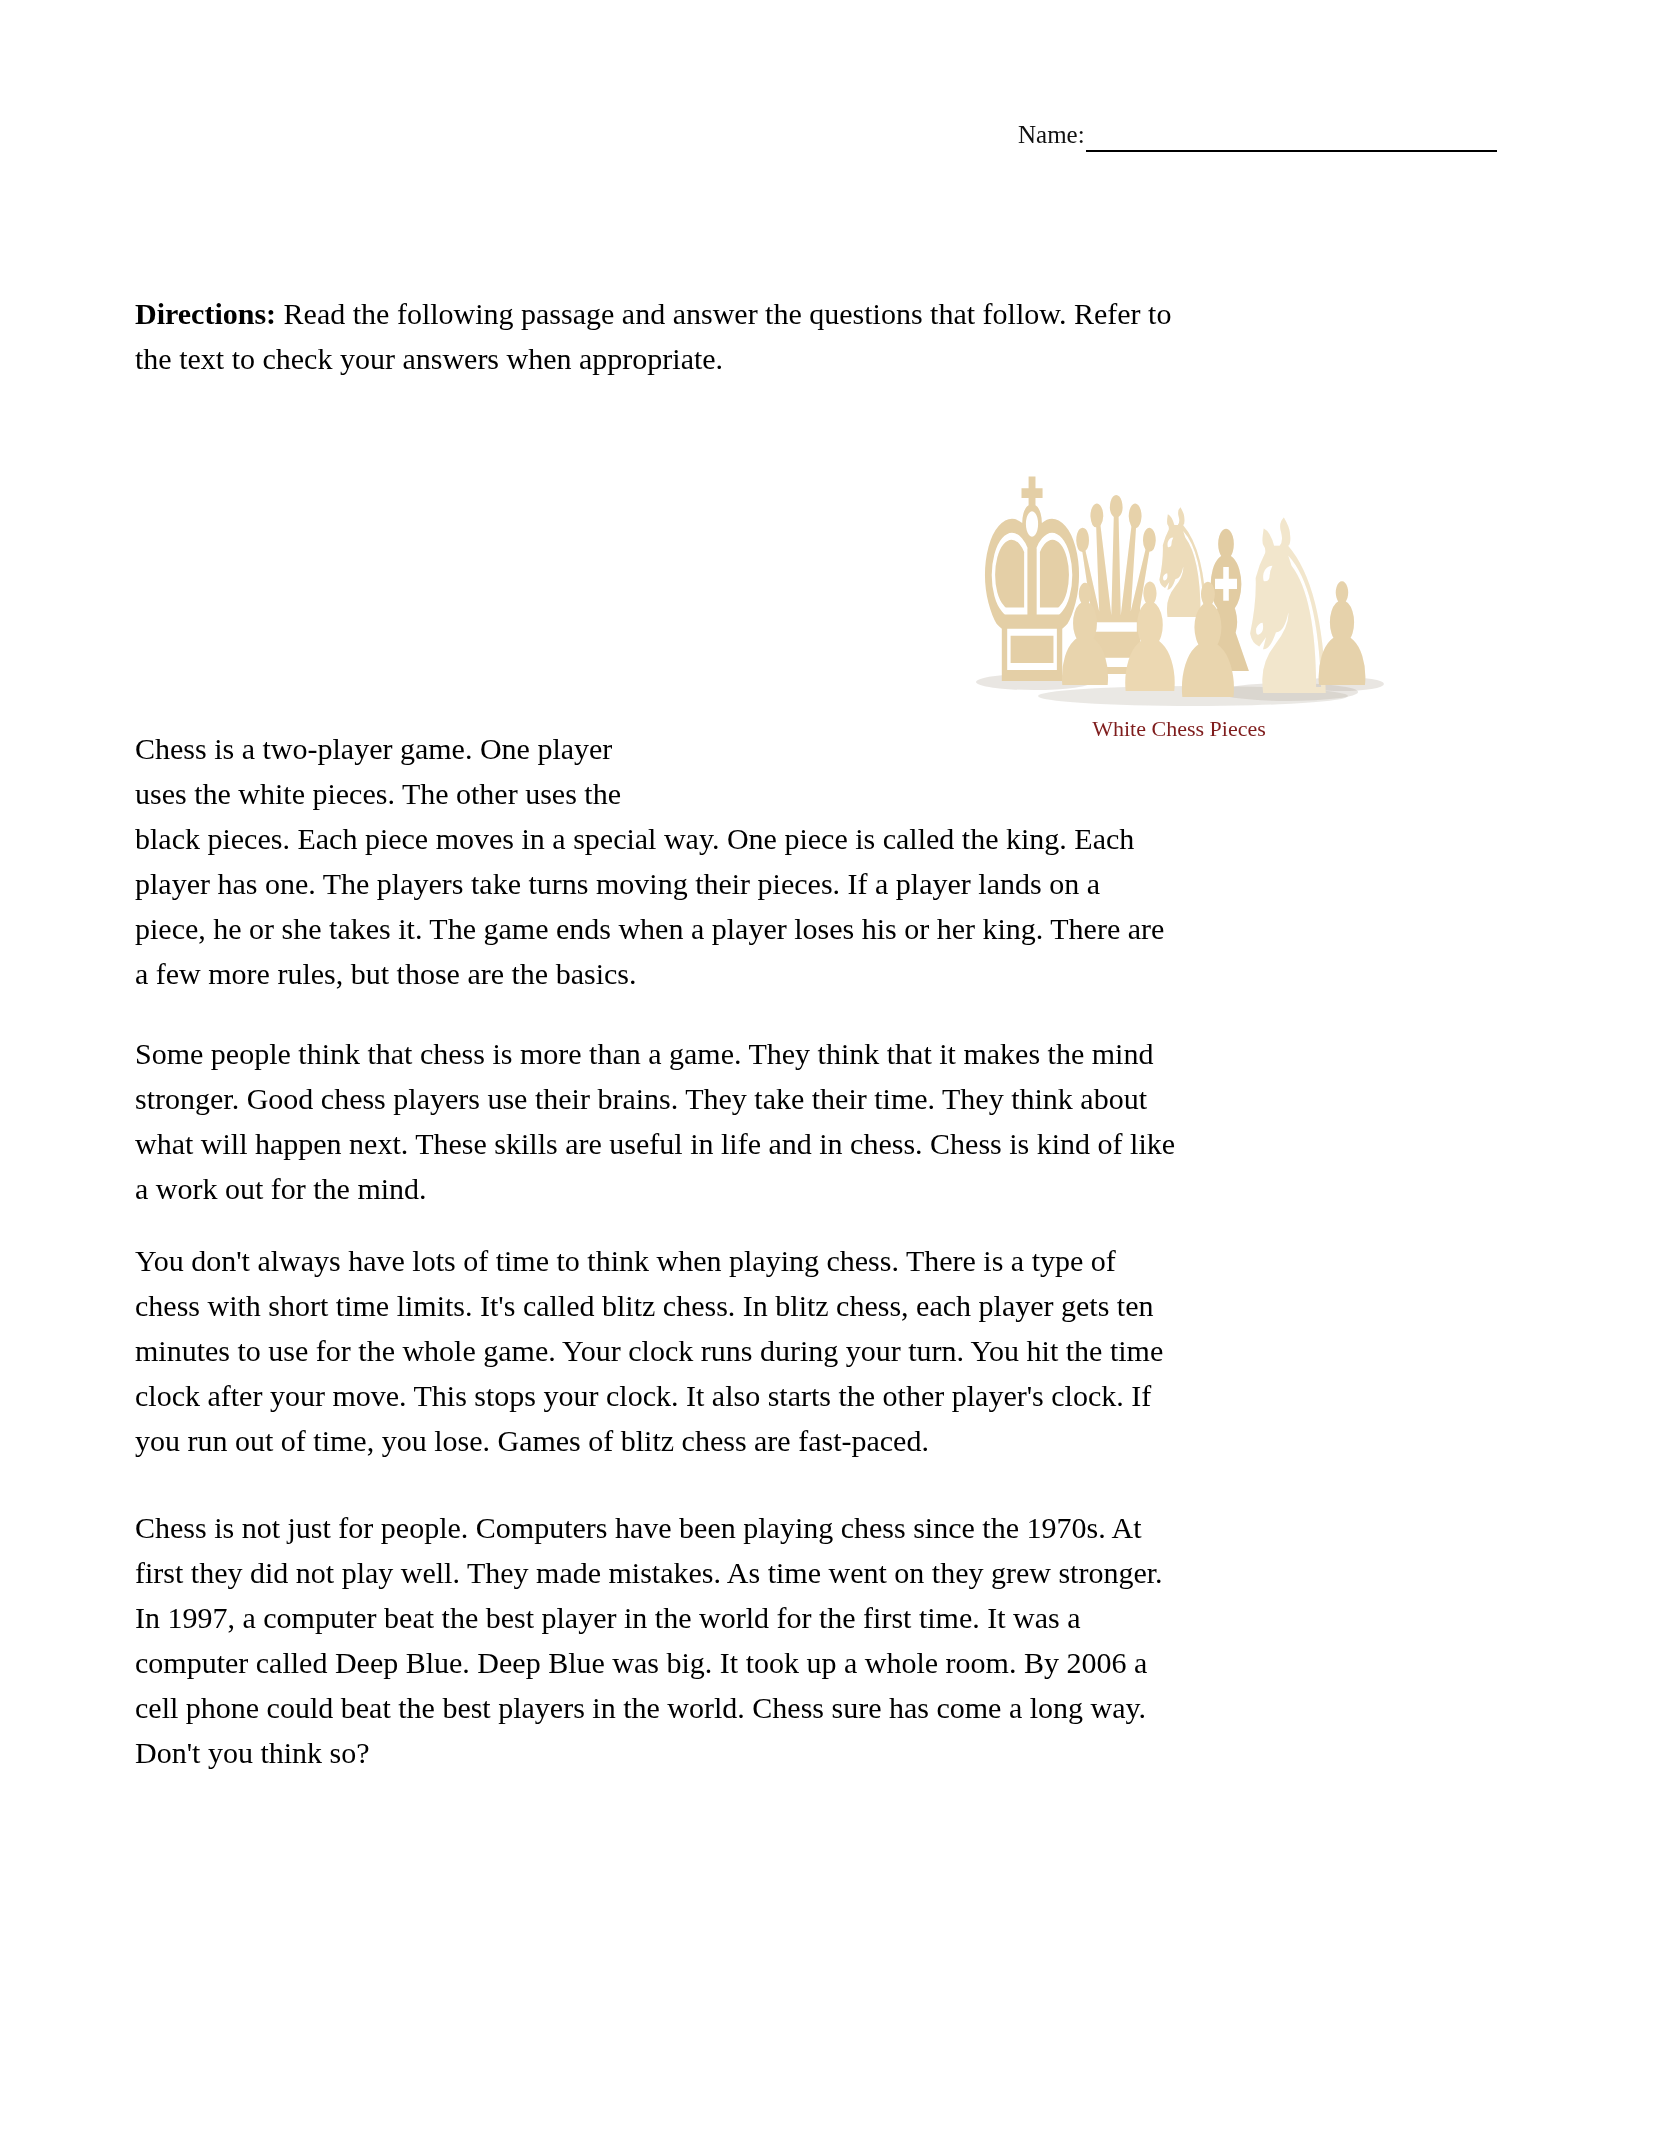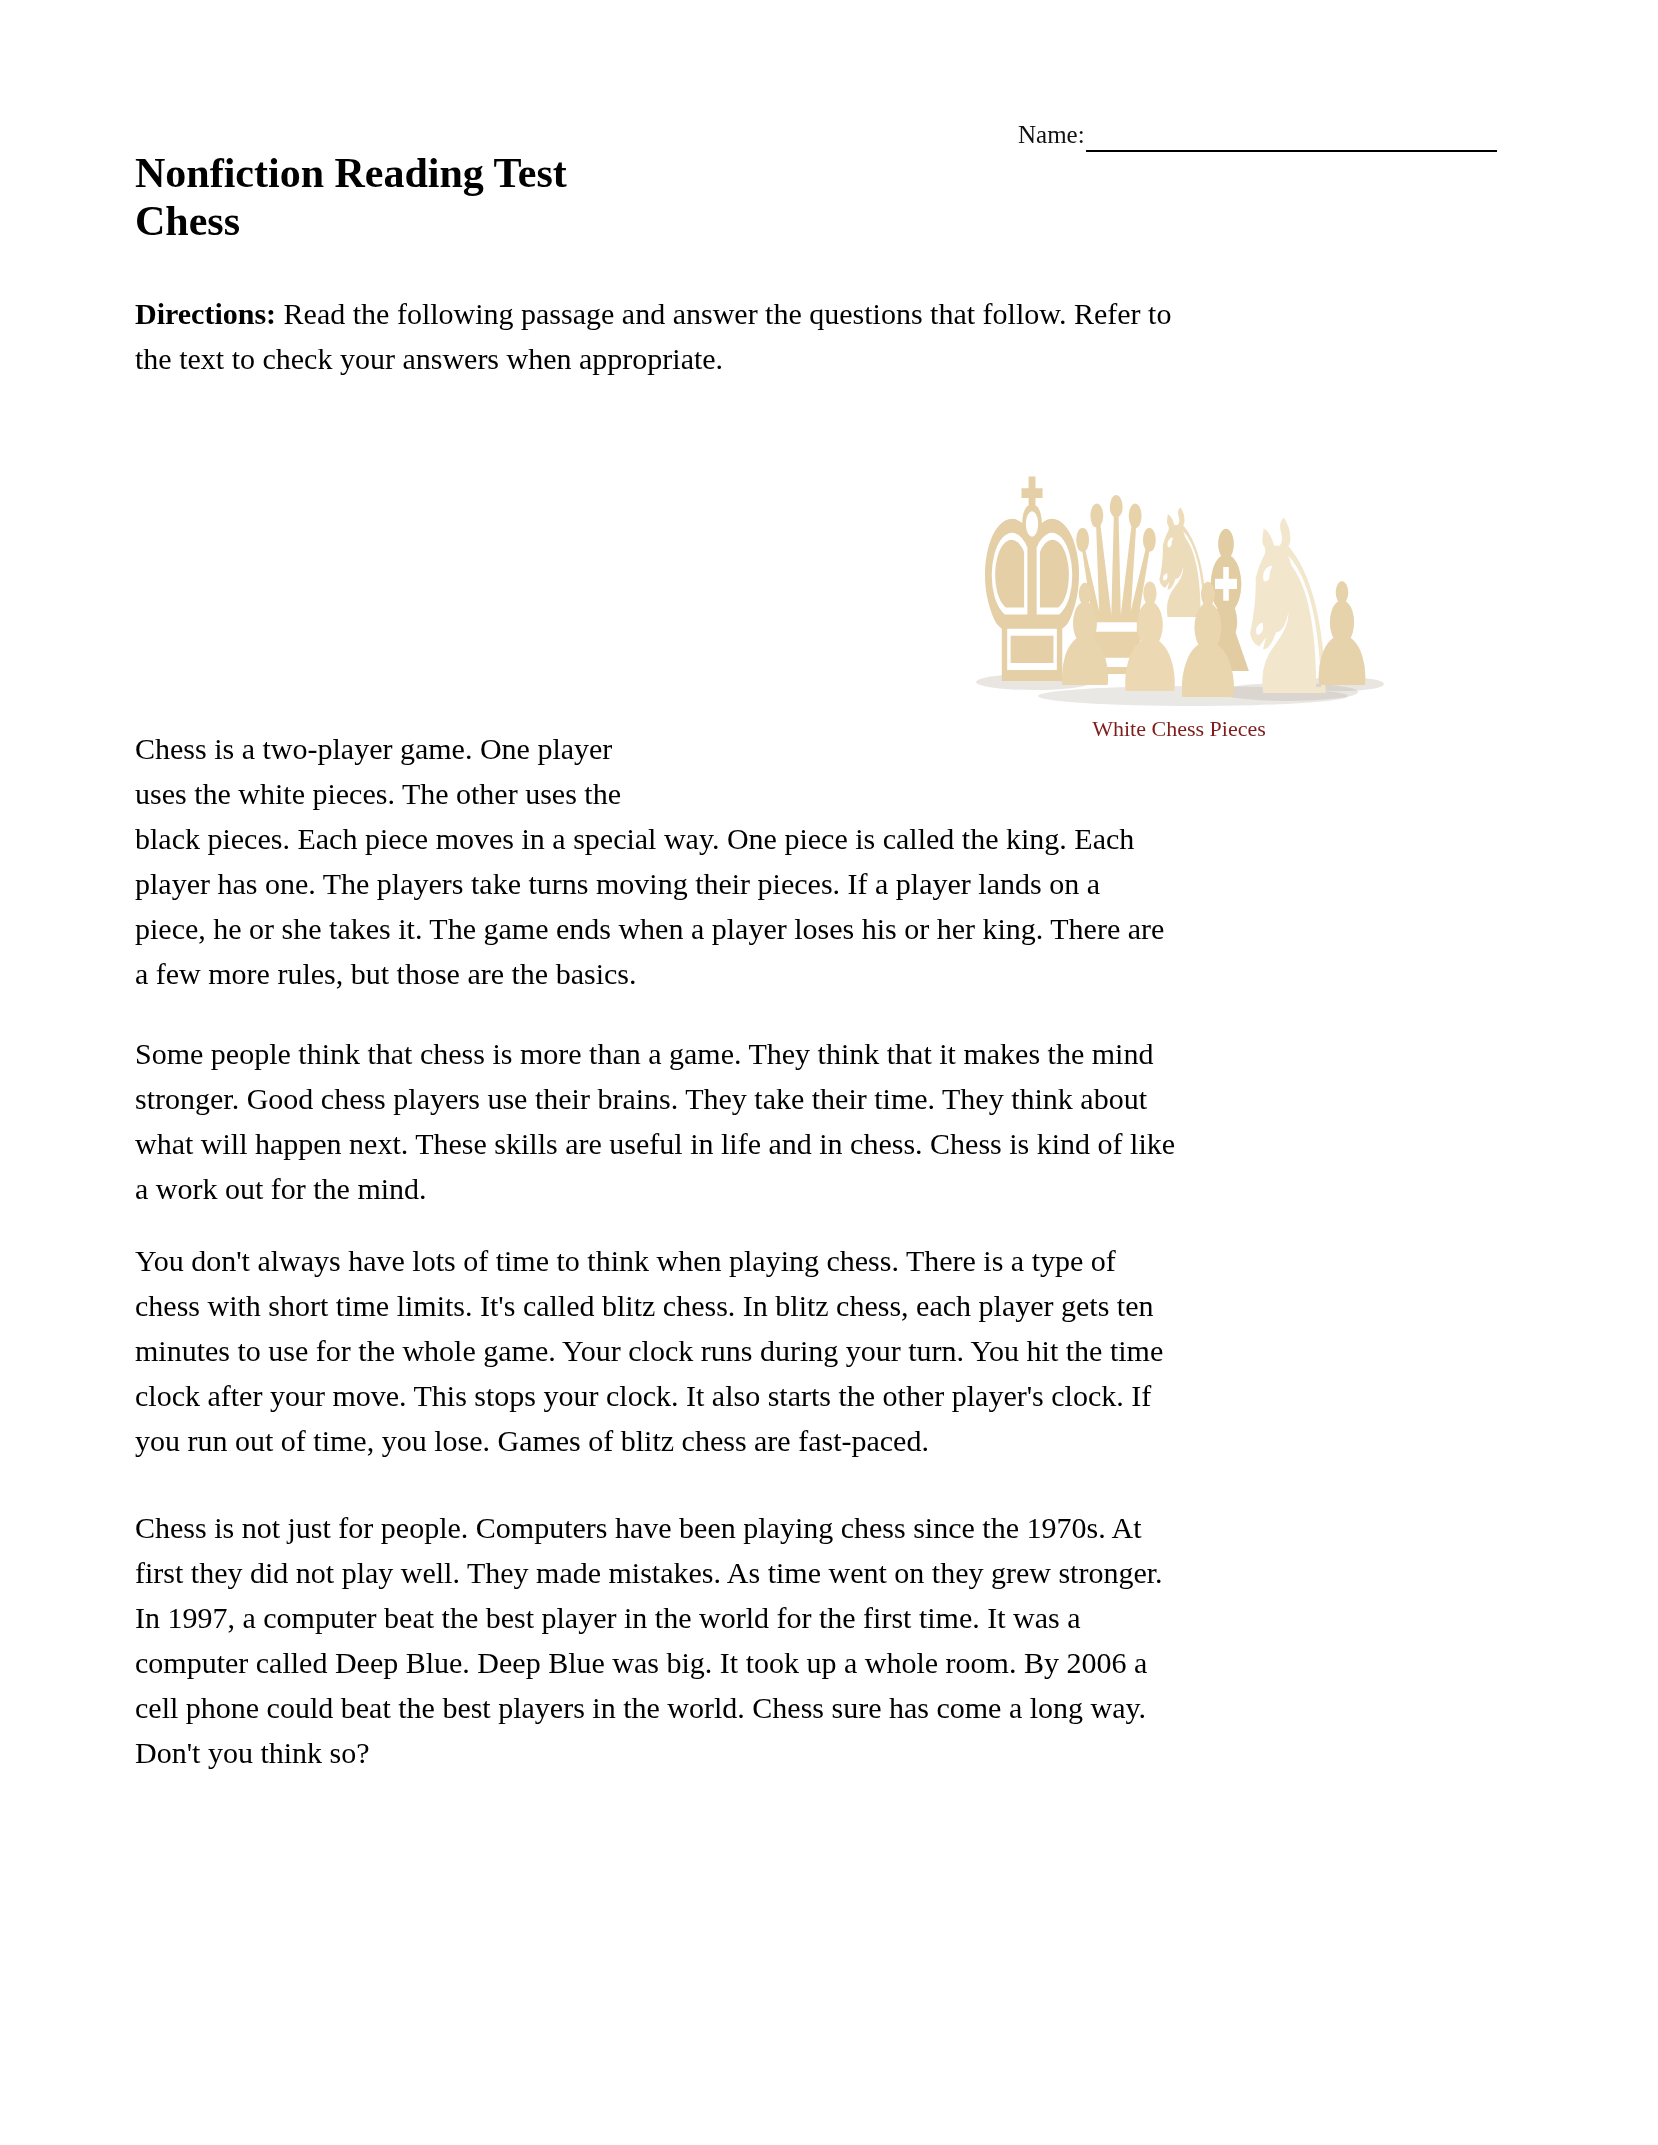--- a/index.html
+++ b/index.html
@@ -69,21 +69,20 @@
   }
 </style>
 </head>
 <body>
 
 <div class="page">
 
   <span class="name-label">Name:</span>
   <div class="name-line"></div>
 
-  <h1 class="title"><span>Nonfiction Reading Test</span><br><span>Chess</span></h1>
 
   <p class="body-text directions"><span class="dir-label">Directions:</span><span> Read the following passage and answer the questions that follow. Refer to
 the text to check your answers when appropriate.</span></p>
 
 
   <p class="body-text para-3">Some people think that chess is more than a game. They think that it makes the mind
 stronger. Good chess players use their brains. They take their time. They think about
 what will happen next. These skills are useful in life and in chess. Chess is kind of like
 a work out for the mind.</p>
 

